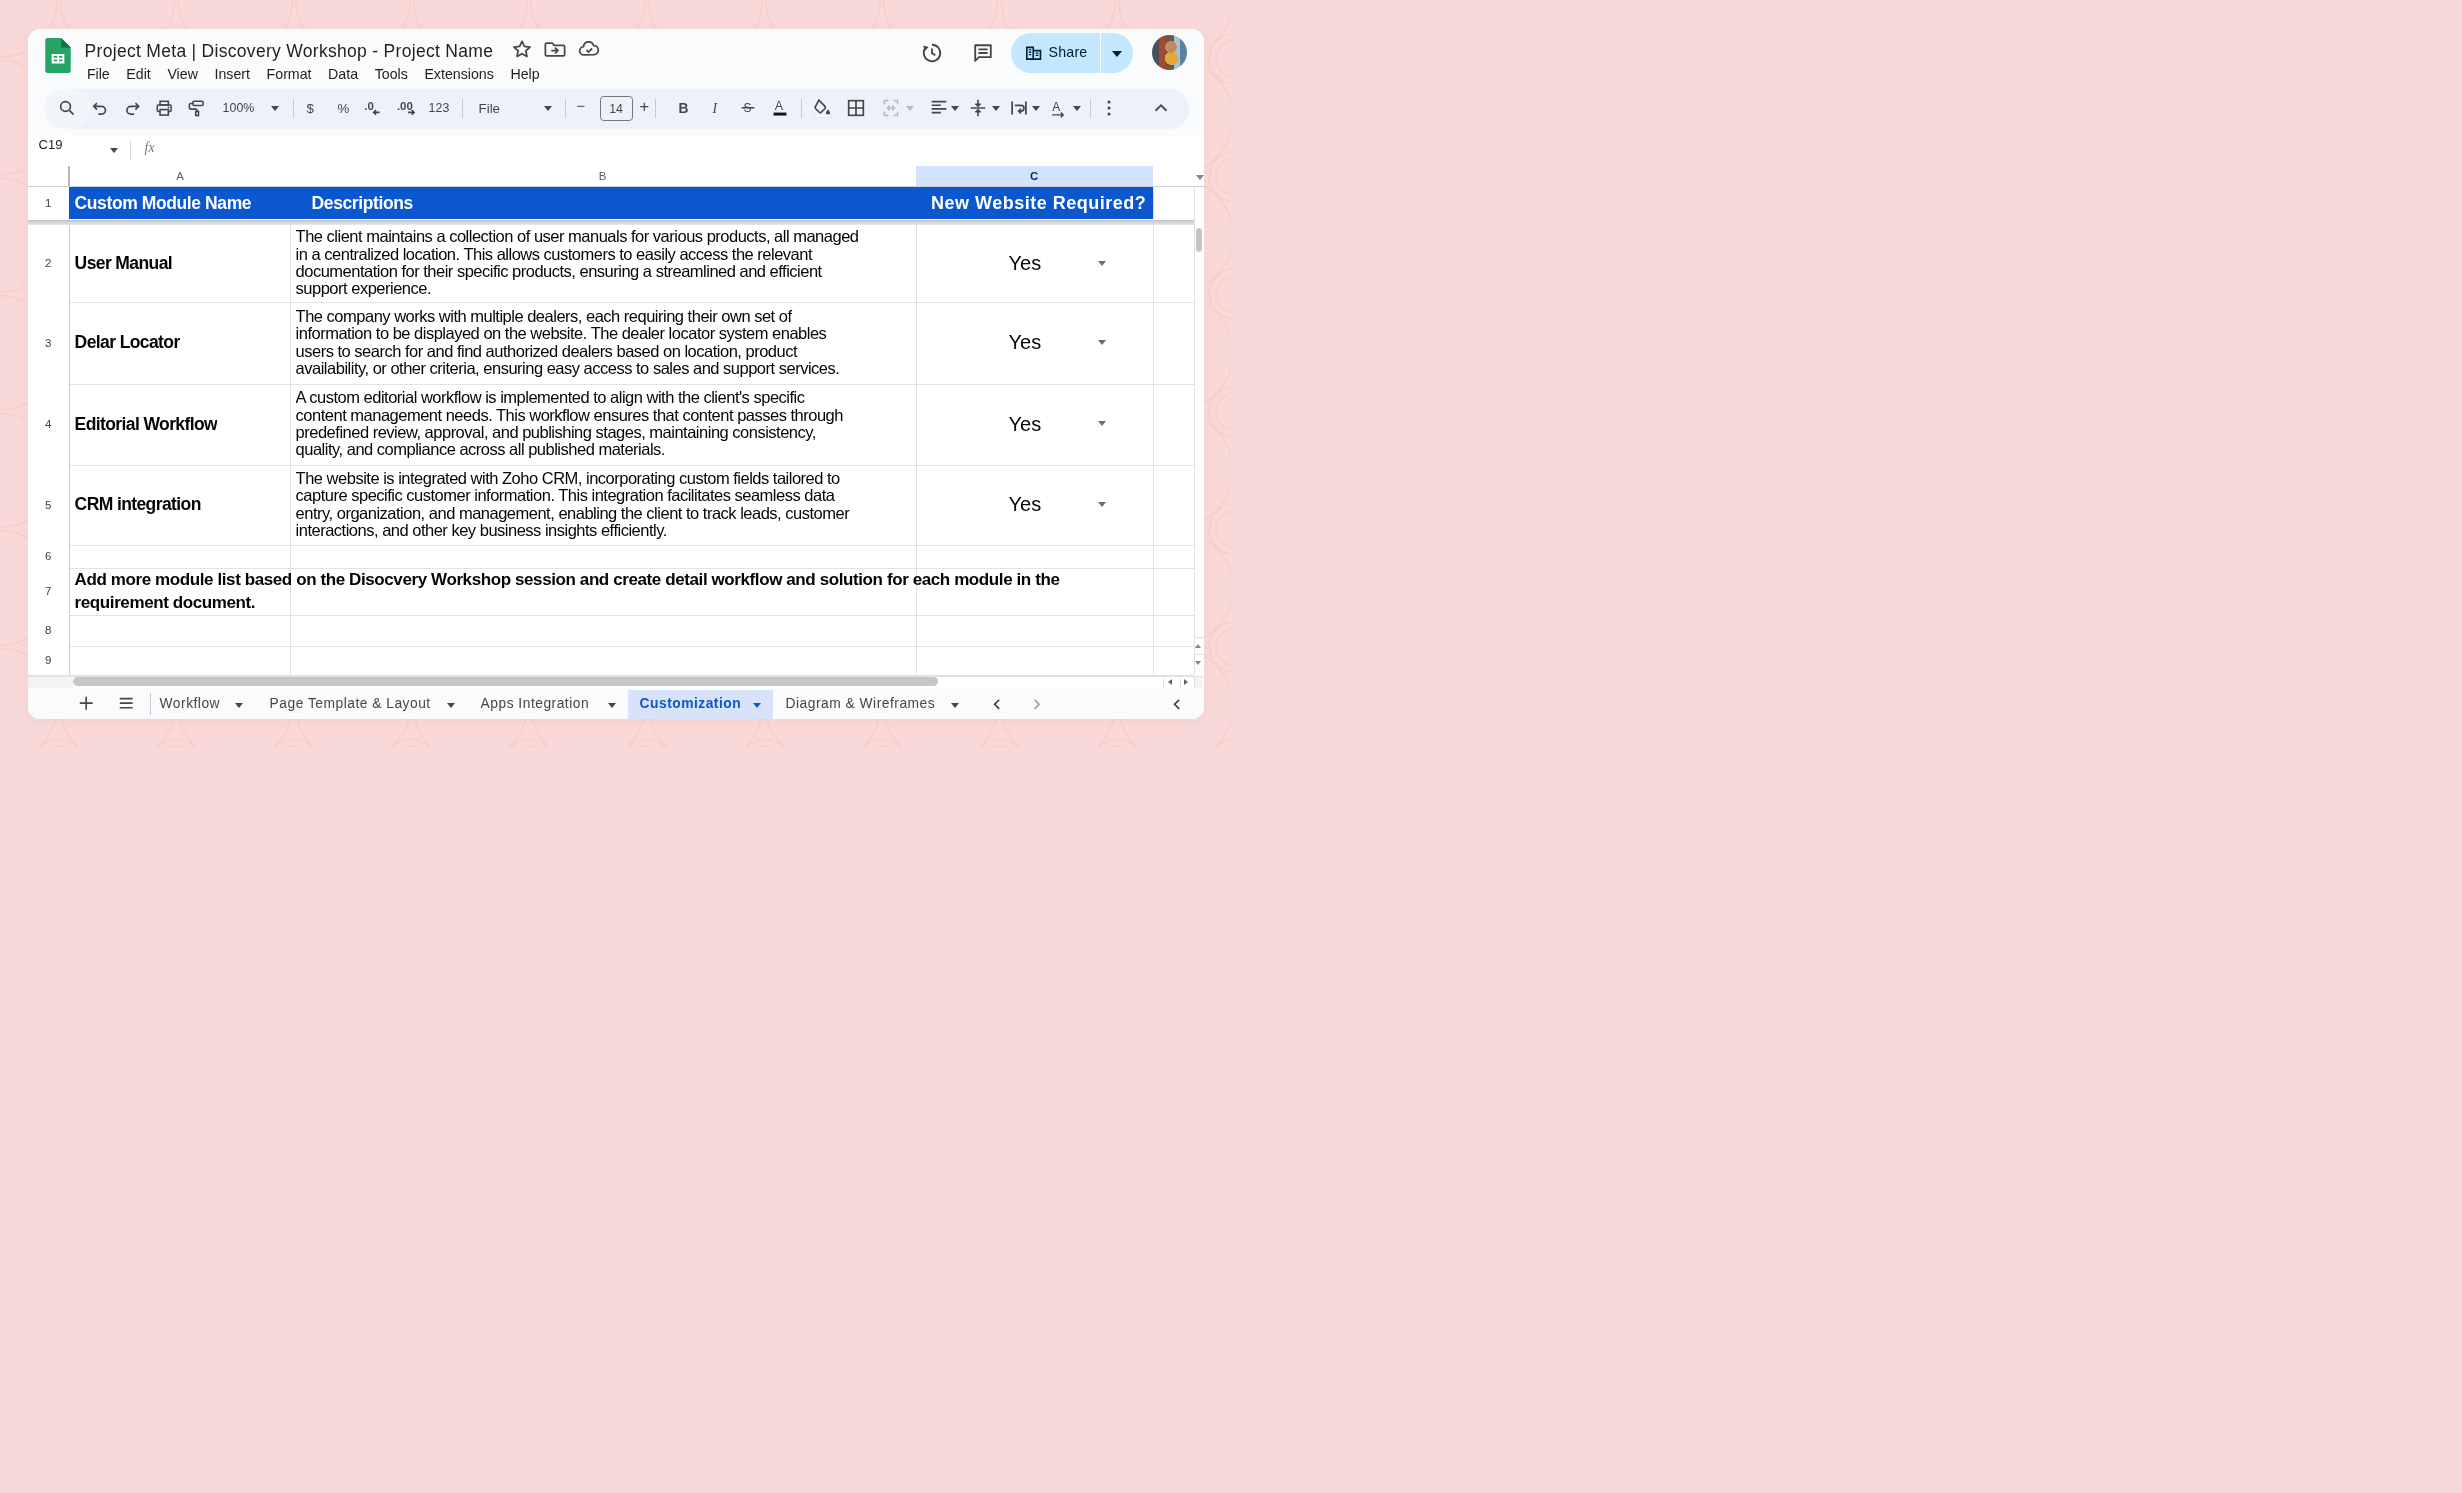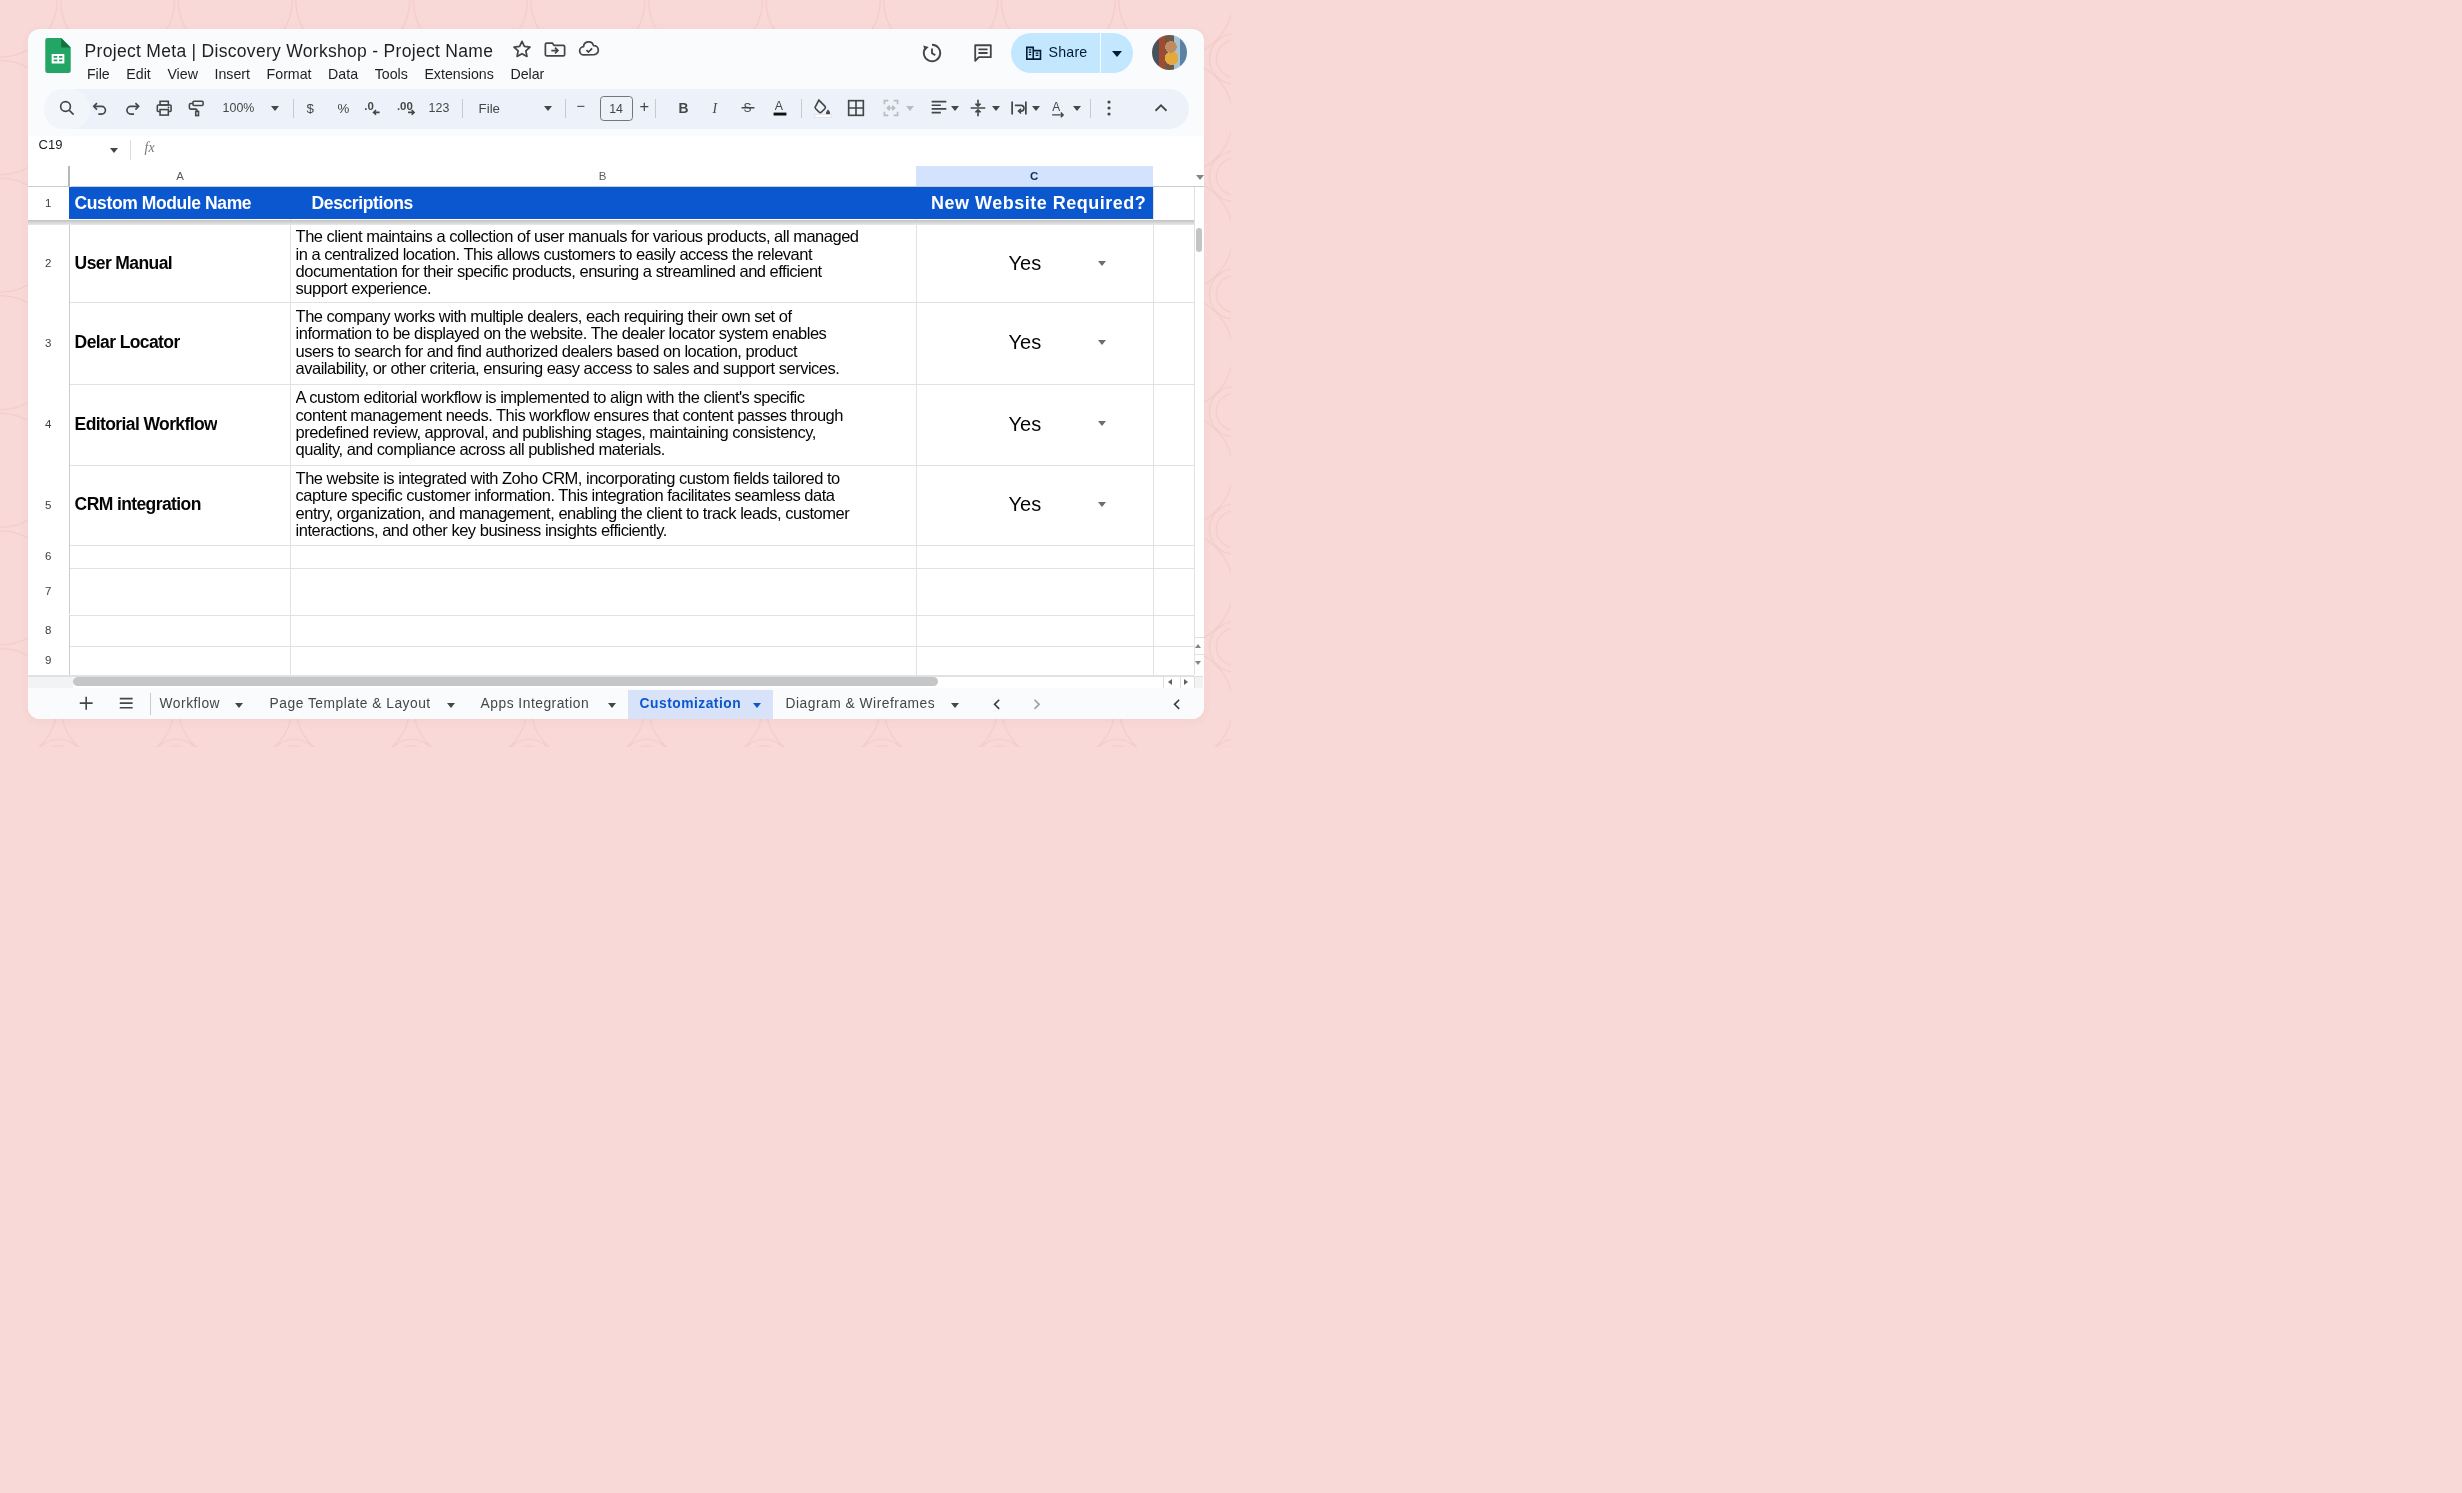--- a/index.html
+++ b/index.html
@@ -81,21 +81,21 @@
 <div id="title">Project Meta | Discovery Workshop - Project Name</div>
 <div id="menus">
       <span>File</span>
       <span>Edit</span>
       <span>View</span>
       <span>Insert</span>
       <span>Format</span>
       <span>Data</span>
       <span>Tools</span>
       <span>Extensions</span>
-      <span>Delar</span>
+      <span>Help</span>
     </div>
 <div class="ticon" style="left:483px;top:9.2px;"><svg viewBox="0 0 24 24">
         <path d="M12 3.6l2.6 5.6 6.1.7-4.5 4.2 1.2 6-5.4-3-5.4 3 1.2-6L3.3 9.9l6.1-.7z" fill="none" stroke="#444746" stroke-width="1.9" stroke-linejoin="round"></path>
       </svg></div>
 <div class="ticon" style="left:516px;top:9.2px;"><svg viewBox="0 0 24 24">
         <path d="M3 5.5h6l2 2.5h10a1.5 1.5 0 0 1 1.5 1.5V18a1.5 1.5 0 0 1-1.5 1.5H3A1.5 1.5 0 0 1 1.5 18V7A1.5 1.5 0 0 1 3 5.5Z" fill="none" stroke="#444746" stroke-width="1.9"></path>
         <path d="M8 13.7h6.2M12 10.5l3.2 3.2-3.2 3.2" fill="none" stroke="#444746" stroke-width="1.9"></path>
       </svg></div>
 <div class="ticon" style="left:550px;top:9.2px;"><svg viewBox="0 0 24 24">
         <path d="M6.5 18.5a4.5 4.5 0 0 1-.4-9 5.5 5.5 0 0 1 10.8-1.2 4.8 4.8 0 0 1 .6 9.9Z" fill="none" stroke="#444746" stroke-width="1.9" stroke-linejoin="round"></path>
@@ -312,20 +312,21 @@
 <div class="cell cy" style="left:888px;top:136px;width:237px;height:82px;">Yes</div>
 <div class="ddt" style="left:1070px;top:174px;"></div>
 <div class="cell ca" style="left:47px;top:218px;height:81px;">Editorial Workflow</div>
 <div class="cell cb" style="left:268px;top:218px;width:643px;height:81px;">A custom editorial workflow is implemented to align with the client's specific<br>content management needs. This workflow ensures that content passes through<br>predefined review, approval, and publishing stages, maintaining consistency,<br>quality, and compliance across all published materials.</div>
 <div class="cell cy" style="left:888px;top:218px;width:237px;height:81px;">Yes</div>
 <div class="ddt" style="left:1070px;top:255px;"></div>
 <div class="cell ca" style="left:47px;top:299px;height:80px;">CRM integration</div>
 <div class="cell cb" style="left:268px;top:299px;width:643px;height:80px;">The website is integrated with Zoho CRM, incorporating custom fields tailored to<br>capture specific customer information. This integration facilitates seamless data<br>entry, organization, and management, enabling the client to track leads, customer<br>interactions, and other key business insights efficiently.</div>
 <div class="cell cy" style="left:888px;top:299px;width:237px;height:80px;">Yes</div>
 <div class="ddt" style="left:1070px;top:336px;"></div>
+<div class="cell ca" style="left:47px;top:402px;width:1075px;height:46px;line-height:23px;font-size:17px;letter-spacing:-0.4px;white-space:nowrap;">Add more module list based on the Disocvery Workshop session and create detail workflow and solution for each module in the<br>requirement document.</div>
 <div id="vscroll">
 <div style="position:absolute;left:1.4px;top:-12px;width:0;height:0;border-left:4.1px solid transparent;border-right:4.1px solid transparent;border-top:5px solid #80868b;"></div>
 <div style="position:absolute;left:1.4px;top:41px;width:6.4px;height:24px;background:#c2c5c8;border-radius:3.7px;"></div>
 <div style="position:absolute;left:0;top:450px;width:9.6px;height:17.5px;border-top:0.9px solid #e0e0e0;box-sizing:border-box;">
           <span style="position:absolute;left:0.9px;top:5.5px;width:0;height:0;border-left:3.7px solid transparent;border-right:3.7px solid transparent;border-bottom:4.6px solid #80868b;"></span>
         </div>
 <div style="position:absolute;left:0;top:467px;width:9.6px;height:17.5px;border-top:0.9px solid #e0e0e0;box-sizing:border-box;">
           <span style="position:absolute;left:0.9px;top:5.5px;width:0;height:0;border-left:3.7px solid transparent;border-right:3.7px solid transparent;border-top:4.6px solid #80868b;"></span>
         </div>
 </div>

